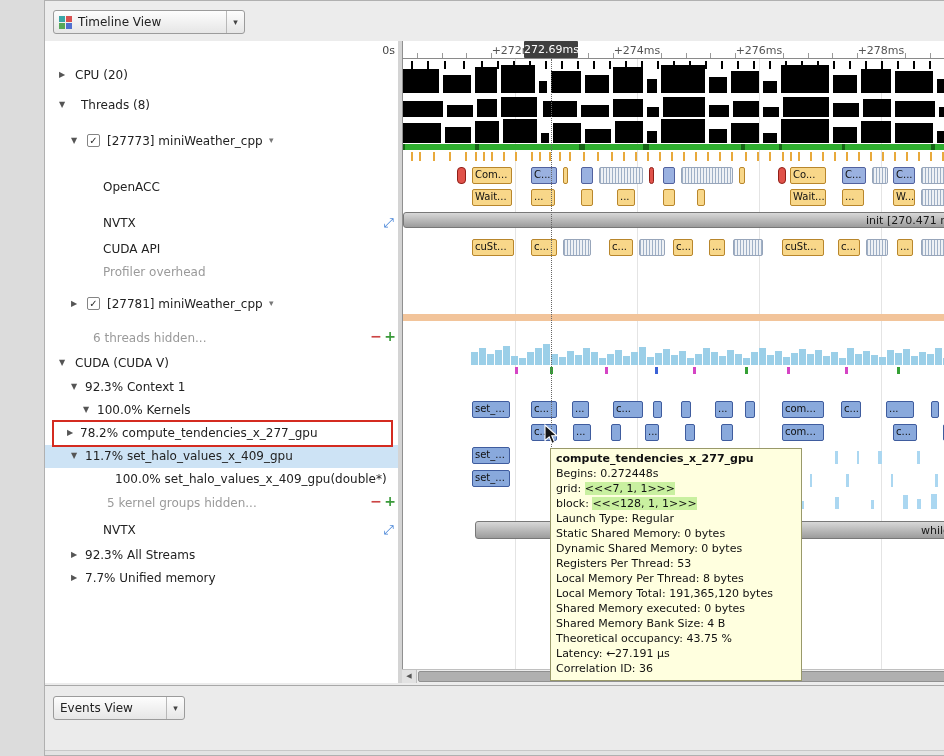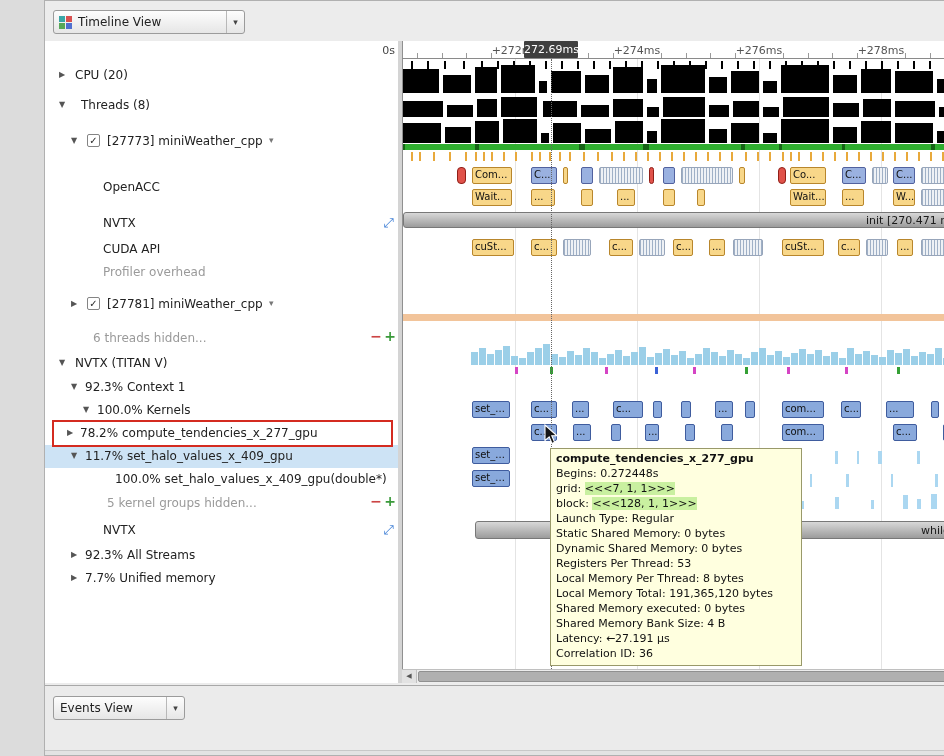--- a/index.html
+++ b/index.html
@@ -126,21 +126,21 @@
       <span class="tlabel" style="left:62px">[27781] miniWeather_cpp</span>
       <span class="caret" style="left:224px">▾</span>
     </div>
     <div class="trow" style="top:326px">
       <span class="tlabel gray" style="left:48px">6 threads hidden...</span>
       <span class="mini-minus">−</span>
       <span class="mini-plus">+</span>
     </div>
     <div class="trow" style="top:351px">
       <span class="arr" style="left:14px">▼</span>
-      <span class="tlabel" style="left:30px">NVTX (TITAN V)</span>
+      <span class="tlabel" style="left:30px">CUDA (CUDA V)</span>
     </div>
     <div class="trow" style="top:375px">
       <span class="arr" style="left:26px">▼</span>
       <span class="tlabel" style="left:40px">92.3% Context 1</span>
     </div>
     <div class="trow" style="top:398px">
       <span class="arr" style="left:38px">▼</span>
       <span class="tlabel" style="left:52px">100.0% Kernels</span>
     </div>
     <div class="trow" style="top:421px">
@@ -546,20 +546,21 @@
         <div class="tt-line"><span>grid:  </span><span class="tt-hl">&lt;&lt;&lt;7, 1, 1&gt;&gt;&gt;</span></div>
         <div class="tt-line"><span>block: </span><span class="tt-hl">&lt;&lt;&lt;128, 1, 1&gt;&gt;&gt;</span></div>
         <div class="tt-line">Launch Type: Regular</div>
         <div class="tt-line">Static Shared Memory: 0 bytes</div>
         <div class="tt-line">Dynamic Shared Memory: 0 bytes</div>
         <div class="tt-line">Registers Per Thread: 53</div>
         <div class="tt-line">Local Memory Per Thread: 8 bytes</div>
         <div class="tt-line">Local Memory Total: 191,365,120 bytes</div>
         <div class="tt-line">Shared Memory executed: 0 bytes</div>
         <div class="tt-line">Shared Memory Bank Size: 4 B</div>
+        <div class="tt-line">Theoretical occupancy: 43.75 %</div>
         <div class="tt-line">Latency: ←27.191 μs</div>
         <div class="tt-line">Correlation ID: 36</div>
       </div>
   </div>
 
   <svg width="18" height="22" viewBox="0 0 18 22" style="position:absolute;left:499px;top:423px;z-index:60">
     <path d="M1,1 L1,16.5 L5.2,12.8 L8,19.5 L10.6,18.3 L7.8,11.8 L13,11.8 Z" fill="#151515" stroke="#ffffff" stroke-width="1.1"></path>
   </svg>
 
 </div>

